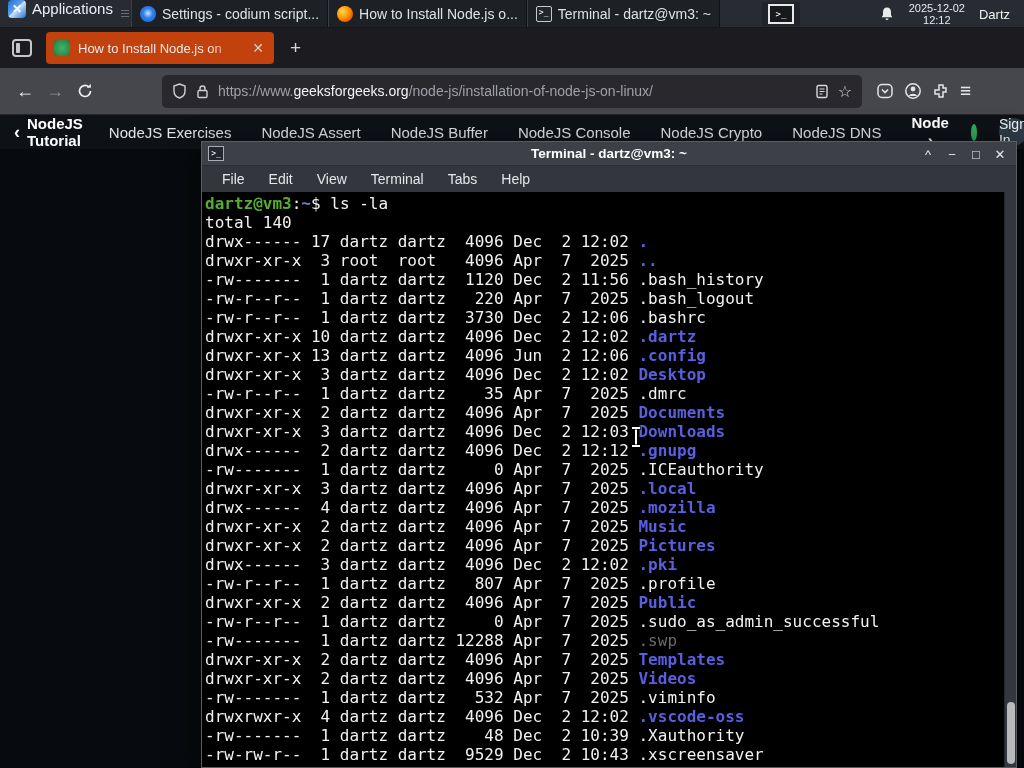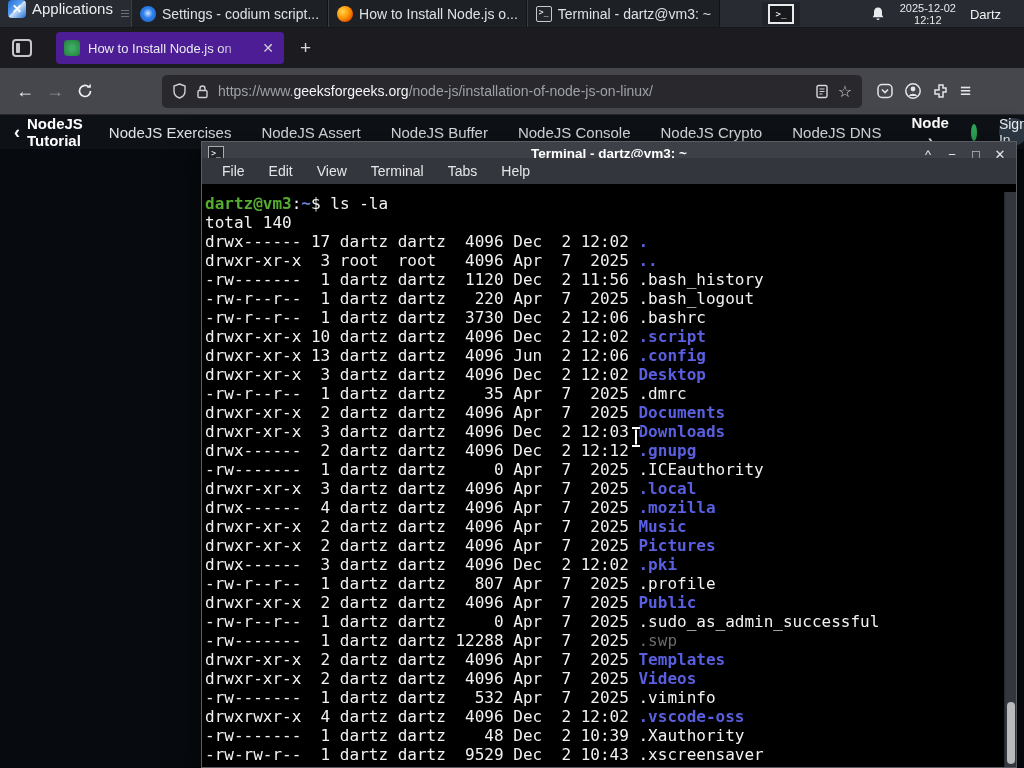--- a/index.html
+++ b/index.html
@@ -27,33 +27,33 @@
   .t-firefox { background:radial-gradient(circle at 35% 35%, #ffd54f 0%, #ff9500 45%, #e55300 75%, #b5306a 100%); }
   .t-codium  { background:radial-gradient(circle at 50% 45%, #cfe6ff 0%, #2f80ed 40%, #1c5fc0 100%); }
   .t-terminal { border-radius:2px; background:#23262b; border:1px solid #c7c9cd; }
   .t-terminal::after { content:">_"; position:absolute; left:2px; top:1px; color:#fff;
                        font-family:"DejaVu Sans Mono", monospace; font-size:8px; }
   .launcher { position:absolute; left:762px; top:2px; width:38px; height:24px;
               display:flex; align-items:center; justify-content:center; background:#202329; }
   .launcher-ico { width:26px; height:20px; border:2px solid #e8e9eb; background:#17191d;
                   color:#fff; font-family:"DejaVu Sans Mono", monospace; font-size:9px;
                   display:flex; align-items:center; justify-content:center; }
-  .tray { position:absolute; right:21px; top:0; height:28px; display:flex; align-items:center; gap:14px; }
+  .tray { position:absolute; right:12px; top:0; height:28px; display:flex; align-items:center; gap:14px; }
   .bell svg { display:block; }
   .clock { color:#e9eaec; font-size:11px; line-height:12px; text-align:center; }
   .user-label { color:#f2f3f5; font-size:13px; padding-right:2px; }
 
   
   .tabbar { position:absolute; left:0; top:28px; width:1024px; height:40px; background:#1b1b20;
             display:flex; align-items:center; z-index:40; }
   .fxview { margin-left:12px; width:20px; height:18px; border:2px solid #c4c6cb; border-radius:4px;
             position:relative; }
   .fxview::before { content:""; position:absolute; left:2px; top:2px; width:4px; height:10px;
                     background:#c4c6cb; border-radius:1px; }
-  .tab { margin-left:24px; width:228px; height:32px; background:#4c1d95; border-radius:4px;
+  .tab { margin-left:14px; width:228px; height:32px; background:#c2410c; border-radius:4px;
          display:flex; align-items:center; padding:0 8px; gap:8px; }
   .favicon { width:16px; height:16px; border-radius:3px; flex:0 0 16px;
              background:radial-gradient(circle at 50% 50%, #43b36a 0%, #2c8d4a 70%, #1f6e38 100%); }
   .tab-title { color:#e9e9ee; font-size:13px; white-space:nowrap; overflow:hidden; flex:1;
                -webkit-mask-image:linear-gradient(90deg,#000 80%,transparent); }
   .tab-close { color:#cfd0d5; font-size:14px; padding:0 2px; }
   .newtab { color:#d5d6da; font-size:19px; margin-left:16px; }
   .tab-right { position:absolute; top:28px; height:40px; width:1024px; pointer-events:none; }
   .tab-right span { position:absolute; top:0; height:40px; display:flex; align-items:center;
                     justify-content:center; width:26px; color:#d5d6da; pointer-events:auto; }
@@ -95,21 +95,21 @@
   .ttl { position:absolute; left:0; top:0; right:0; height:24px; background:#3d4046;
          display:flex; align-items:center; border-bottom:1px solid #2c2f34; }
   .ttl-ico { width:16px; height:15px; margin-left:6px; background:#23262b; border:1px solid #a9adb3;
              color:#fff; font-family:"DejaVu Sans Mono", monospace; font-size:8px; line-height:13px;
              text-align:center; }
   .ttl-text { position:absolute; left:0; right:0; text-align:center; color:#fff; font-size:13.5px;
               font-weight:bold; }
   .ttl-btns { position:absolute; right:4px; top:0; height:24px; display:flex; }
   .ttl-btns span { width:24px; height:24px; display:flex; align-items:center; justify-content:center;
                    color:#e8e9eb; font-size:13px; }
-  .menubar { position:absolute; left:0; top:16px; right:0; height:26px; background:#33363c;
+  .menubar { position:absolute; left:0; top:24px; right:0; height:26px; background:#33363c;
              display:flex; align-items:center; padding-left:10px; gap:4px; }
   .menu-item { color:#e4e6e8; font-size:14px; padding:0 10px; }
   .termbody { position:absolute; left:0; top:50px; right:12px; bottom:0; background:#000;
               overflow:hidden; padding:2px 0 0 3px; }
   .term-line { font-family:"DejaVu Sans Mono", monospace; font-size:16px; line-height:19px;
                white-space:pre; color:#f2f2f2; }
   .t-green { color:#54ad31; font-weight:bold; }
   .t-path  { color:#6c7fd8; font-weight:bold; }
   .t-dir   { color:#5a5fe0; font-weight:bold; }
   .t-file  { color:#f2f2f2; }
@@ -294,21 +294,21 @@
   <div class="termbody">
     <div class="term-line"><span class="t-green">dartz@vm3</span><span>:</span><span class="t-path">~</span><span>$ ls -la</span></div>
     <div class="term-line">total 140</div>
     <div>
 
     <div class="term-line"><span>drwx------ 17 dartz dartz  4096 Dec  2 12:02 </span><span class="t-dir">.</span></div>
         <div class="term-line"><span>drwxr-xr-x  3 root  root   4096 Apr  7  2025 </span><span class="t-dir">..</span></div>
         <div class="term-line"><span>-rw-------  1 dartz dartz  1120 Dec  2 11:56 </span><span class="t-file">.bash_history</span></div>
         <div class="term-line"><span>-rw-r--r--  1 dartz dartz   220 Apr  7  2025 </span><span class="t-file">.bash_logout</span></div>
         <div class="term-line"><span>-rw-r--r--  1 dartz dartz  3730 Dec  2 12:06 </span><span class="t-file">.bashrc</span></div>
-        <div class="term-line"><span>drwxr-xr-x 10 dartz dartz  4096 Dec  2 12:02 </span><span class="t-dir">.script</span></div>
+        <div class="term-line"><span>drwxr-xr-x 10 dartz dartz  4096 Dec  2 12:02 </span><span class="t-dir">.dartz</span></div>
         <div class="term-line"><span>drwxr-xr-x 13 dartz dartz  4096 Jun  2 12:06 </span><span class="t-dir">.config</span></div>
         <div class="term-line"><span>drwxr-xr-x  3 dartz dartz  4096 Dec  2 12:02 </span><span class="t-dir">Desktop</span></div>
         <div class="term-line"><span>-rw-r--r--  1 dartz dartz    35 Apr  7  2025 </span><span class="t-file">.dmrc</span></div>
         <div class="term-line"><span>drwxr-xr-x  2 dartz dartz  4096 Apr  7  2025 </span><span class="t-dir">Documents</span></div>
         <div class="term-line"><span>drwxr-xr-x  3 dartz dartz  4096 Dec  2 12:03 </span><span class="t-dir">Downloads</span></div>
         <div class="term-line"><span>drwx------  2 dartz dartz  4096 Dec  2 12:12 </span><span class="t-dir">.gnupg</span></div>
         <div class="term-line"><span>-rw-------  1 dartz dartz     0 Apr  7  2025 </span><span class="t-file">.ICEauthority</span></div>
         <div class="term-line"><span>drwxr-xr-x  3 dartz dartz  4096 Apr  7  2025 </span><span class="t-dir">.local</span></div>
         <div class="term-line"><span>drwx------  4 dartz dartz  4096 Apr  7  2025 </span><span class="t-dir">.mozilla</span></div>
         <div class="term-line"><span>drwxr-xr-x  2 dartz dartz  4096 Apr  7  2025 </span><span class="t-dir">Music</span></div>

